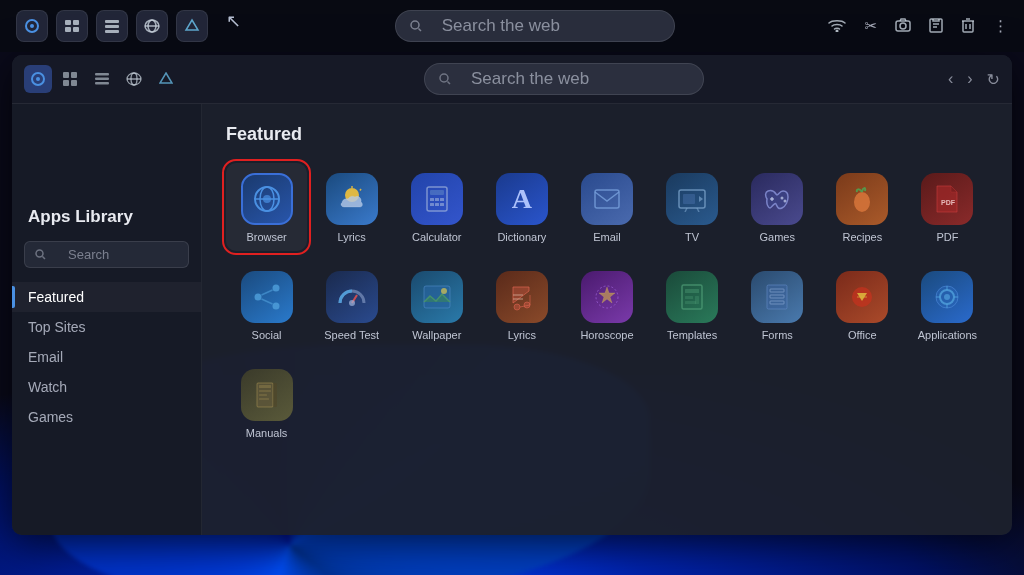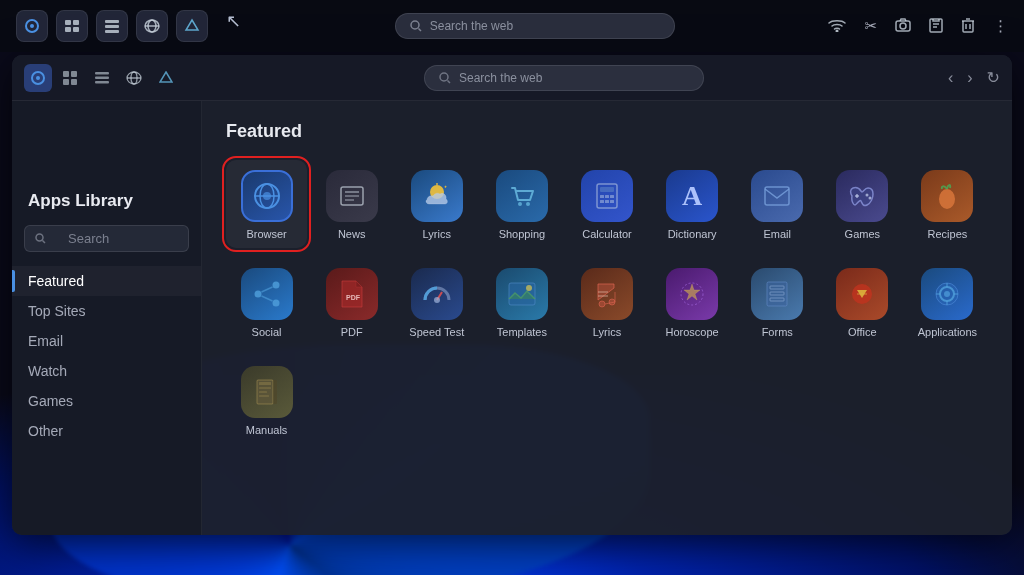--- a/index.html
+++ b/index.html
@@ -100,21 +100,22 @@
       border: 1px solid rgba(255,255,255,0.1);
       border-radius: 20px;
       padding: 5px 14px;
       width: 280px;
       gap: 8px;
       cursor: text;
     }
 
     .search-bar-text {
       color: rgba(180, 185, 200, 0.7);
-      font-size: 12px;
+      font-size: 17px;
+      margin-left: 12px;
     }
 
     .topbar-actions {
       display: flex;
       align-items: center;
       gap: 14px;
     }
 
     .topbar-action-icon {
       color: rgba(200, 205, 220, 0.8);
@@ -514,78 +515,54 @@
         </div>
         <div class="sidebar-item">
           <span>Email</span>
         </div>
         <div class="sidebar-item">
           <span>Watch</span>
         </div>
         <div class="sidebar-item">
           <span>Games</span>
         </div>
-        <div class="sidebar-item">
-          <span>Other</span>
-        </div>
       </nav>
     </div>
 
     <div class="main">
       <div class="section-title">Featured</div>
 
       <div class="apps-grid">
 
         <div class="app-item selected">
           <div class="app-icon icon-browser">
             <svg width="30" height="30" viewBox="0 0 30 30" fill="none">
               <circle cx="15" cy="15" r="12" stroke="#4a90e2" stroke-width="2"></circle>
               <circle cx="15" cy="15" r="4" fill="#4a90e2" opacity="0.7"></circle>
               <path d="M15 3 C11 3 8 8 8 15 S11 27 15 27 22 22 22 15 19 3 15 3" stroke="#4a90e2" stroke-width="1.5" fill="none"></path>
               <line x1="3" y1="15" x2="27" y2="15" stroke="#4a90e2" stroke-width="1.5"></line>
             </svg>
           </div>
           <span class="app-label">Browser</span>
         </div>
 
-        <div class="app-item">
-          <div class="app-icon icon-news">
-            <svg width="28" height="28" viewBox="0 0 28 28" fill="none">
-              <rect x="3" y="5" width="22" height="18" rx="2" stroke="rgba(200,210,220,0.7)" stroke-width="1.5"></rect>
-              <line x1="7" y1="10" x2="21" y2="10" stroke="rgba(200,210,220,0.6)" stroke-width="1.5"></line>
-              <line x1="7" y1="14" x2="21" y2="14" stroke="rgba(200,210,220,0.5)" stroke-width="1.5"></line>
-              <line x1="7" y1="18" x2="16" y2="18" stroke="rgba(200,210,220,0.5)" stroke-width="1.5"></line>
-            </svg>
-          </div>
-          <span class="app-label">News</span>
-        </div>
 
 
         <div class="app-item">
           <div class="app-icon icon-weather">
             <svg width="32" height="28" viewBox="0 0 32 28" fill="none">
               <circle cx="16" cy="10" r="7" fill="rgba(255,200,50,0.85)"></circle>
               <line x1="16" y1="1" x2="16" y2="3" stroke="rgba(255,200,50,0.8)" stroke-width="1.5"></line>
               <line x1="25" y1="4" x2="24" y2="5.5" stroke="rgba(255,200,50,0.8)" stroke-width="1.5"></line>
               <path d="M6 18 C6 15 9 13 12 14 C13 12 16 10 19 12 C22 10 26 13 25 17 C27 18 27 22 24 22 L8 22 C5 22 4 18 6 18Z" fill="rgba(180,200,230,0.8)" stroke="rgba(200,220,240,0.5)" stroke-width="0.5"></path>
             </svg>
           </div>
           <span class="app-label">Lyrics</span>
         </div>
 
-        <div class="app-item">
-          <div class="app-icon icon-shopping">
-            <svg width="28" height="28" viewBox="0 0 28 28" fill="none">
-              <path d="M4 6 L7 6 L10 18 L22 18 L25 9 L8 9" stroke="rgba(100,180,220,0.9)" stroke-width="2" fill="none" stroke-linecap="round" stroke-linejoin="round"></path>
-              <circle cx="12" cy="22" r="2" fill="rgba(100,180,220,0.8)"></circle>
-              <circle cx="20" cy="22" r="2" fill="rgba(100,180,220,0.8)"></circle>
-            </svg>
-          </div>
-          <span class="app-label">Shopping</span>
-        </div>
 
         <div class="app-item">
           <div class="app-icon icon-calculator">
             <svg width="26" height="28" viewBox="0 0 26 28" fill="none">
               <rect x="3" y="2" width="20" height="24" rx="2" stroke="rgba(160,180,220,0.7)" stroke-width="1.5"></rect>
               <rect x="6" y="5" width="14" height="5" rx="1" fill="rgba(100,140,200,0.5)"></rect>
               <rect x="6" y="13" width="4" height="3" rx="0.5" fill="rgba(160,180,220,0.6)"></rect>
               <rect x="11" y="13" width="4" height="3" rx="0.5" fill="rgba(160,180,220,0.6)"></rect>
               <rect x="16" y="13" width="4" height="3" rx="0.5" fill="rgba(160,180,220,0.6)"></rect>
               <rect x="6" y="18" width="4" height="3" rx="0.5" fill="rgba(160,180,220,0.6)"></rect>
@@ -607,20 +584,32 @@
         <div class="app-item">
           <div class="app-icon icon-email">
             <svg width="28" height="24" viewBox="0 0 28 24" fill="none">
               <rect x="2" y="3" width="24" height="18" rx="2" stroke="rgba(120,160,220,0.8)" stroke-width="1.5"></rect>
               <path d="M2 5 L14 14 L26 5" stroke="rgba(120,160,220,0.8)" stroke-width="1.5" fill="none"></path>
             </svg>
           </div>
           <span class="app-label">Email</span>
         </div>
 
+        <div class="app-item">
+          <div class="app-icon icon-tv">
+            <svg width="30" height="26" viewBox="0 0 30 26" fill="none">
+              <rect x="2" y="4" width="26" height="18" rx="2" stroke="rgba(120,160,200,0.8)" stroke-width="1.5"></rect>
+              <line x1="10" y1="22" x2="8" y2="26" stroke="rgba(120,160,200,0.6)" stroke-width="1.5"></line>
+              <line x1="20" y1="22" x2="22" y2="26" stroke="rgba(120,160,200,0.6)" stroke-width="1.5"></line>
+              <rect x="6" y="8" width="12" height="10" rx="1" fill="rgba(80,120,180,0.4)"></rect>
+              <path d="M22 10 L26 13 L22 16Z" fill="rgba(120,160,200,0.7)"></path>
+            </svg>
+          </div>
+          <span class="app-label">TV</span>
+        </div>
 
         <div class="app-item">
           <div class="app-icon icon-games">
             <svg width="30" height="22" viewBox="0 0 30 22" fill="none">
               <path d="M5 11 C3 8 3 4 6 3 S12 3 14 6 S17 3 21 3 S26 5 26 9 S24 18 20 20 S15 18 14 16 S9 20 8 20 S4 17 5 11Z" stroke="rgba(140,150,220,0.8)" stroke-width="1.5" fill="rgba(60,70,140,0.5)"></path>
               <line x1="8" y1="11" x2="12" y2="11" stroke="rgba(200,210,240,0.7)" stroke-width="1.5"></line>
               <line x1="10" y1="9" x2="10" y2="13" stroke="rgba(200,210,240,0.7)" stroke-width="1.5"></line>
               <circle cx="20" cy="10" r="1.5" fill="rgba(200,210,240,0.7)"></circle>
               <circle cx="23" cy="13" r="1.5" fill="rgba(200,210,240,0.7)"></circle>
             </svg>
@@ -633,64 +622,64 @@
             <svg width="22" height="30" viewBox="0 0 22 30" fill="none">
               <ellipse cx="11" cy="18" rx="8" ry="10" fill="rgba(220,120,60,0.8)"></ellipse>
               <path d="M11 8 C8 4 5 5 6 8" stroke="rgba(80,160,80,0.9)" stroke-width="2" fill="none"></path>
               <path d="M11 8 C12 3 15 3 14 7" stroke="rgba(80,160,80,0.9)" stroke-width="2" fill="none"></path>
             </svg>
           </div>
           <span class="app-label">Recipes</span>
         </div>
 
         <div class="app-item">
+          <div class="app-icon icon-pdf">
+            <svg width="26" height="30" viewBox="0 0 26 30" fill="none">
+              <path d="M3 2 L17 2 L23 8 L23 28 L3 28 Z" fill="rgba(160,40,40,0.7)" stroke="rgba(200,60,60,0.6)" stroke-width="1"></path>
+              <path d="M17 2 L17 8 L23 8" fill="rgba(120,30,30,0.8)" stroke="rgba(200,60,60,0.5)" stroke-width="0.5"></path>
+              <text x="7" y="21" fill="rgba(240,200,200,0.9)" font-size="7" font-weight="bold" font-family="sans-serif">PDF</text>
+            </svg>
+          </div>
+          <span class="app-label">PDF</span>
+        </div>
+
+        <div class="app-item">
           <div class="app-icon icon-social">
             <svg width="30" height="28" viewBox="0 0 30 28" fill="none">
               <circle cx="24" cy="5" r="3.5" fill="rgba(80,160,220,0.8)"></circle>
               <circle cx="24" cy="23" r="3.5" fill="rgba(80,160,220,0.8)"></circle>
               <circle cx="6" cy="14" r="3.5" fill="rgba(80,160,220,0.8)"></circle>
               <line x1="9.5" y1="12" x2="20.5" y2="7" stroke="rgba(80,160,220,0.6)" stroke-width="1.5"></line>
               <line x1="9.5" y1="16" x2="20.5" y2="21" stroke="rgba(80,160,220,0.6)" stroke-width="1.5"></line>
             </svg>
           </div>
           <span class="app-label">Social</span>
         </div>
 
         <div class="app-item">
-          <div class="app-icon icon-pdf">
-            <svg width="26" height="30" viewBox="0 0 26 30" fill="none">
-              <path d="M3 2 L17 2 L23 8 L23 28 L3 28 Z" fill="rgba(160,40,40,0.7)" stroke="rgba(200,60,60,0.6)" stroke-width="1"></path>
-              <path d="M17 2 L17 8 L23 8" fill="rgba(120,30,30,0.8)" stroke="rgba(200,60,60,0.5)" stroke-width="0.5"></path>
-              <text x="7" y="21" fill="rgba(240,200,200,0.9)" font-size="7" font-weight="bold" font-family="sans-serif">PDF</text>
-            </svg>
-          </div>
-          <span class="app-label">PDF</span>
-        </div>
-
-        <div class="app-item">
           <div class="app-icon icon-speedtest">
             <svg width="30" height="28" viewBox="0 0 30 28" fill="none">
               <path d="M3 20 A12 12 0 0 1 27 20" stroke="rgba(160,180,220,0.5)" stroke-width="3" fill="none"></path>
               <path d="M3 20 A12 12 0 0 1 15 8" stroke="rgba(80,160,220,0.9)" stroke-width="3" fill="none"></path>
               <line x1="15" y1="20" x2="20" y2="12" stroke="rgba(220,80,80,0.9)" stroke-width="2"></line>
               <circle cx="15" cy="20" r="3" fill="rgba(160,180,220,0.7)"></circle>
             </svg>
           </div>
           <span class="app-label">Speed Test</span>
         </div>
 
         <div class="app-item">
           <div class="app-icon icon-wallpaper">
             <svg width="30" height="26" viewBox="0 0 30 26" fill="none">
               <rect x="2" y="2" width="26" height="22" rx="2" fill="rgba(40,100,160,0.6)" stroke="rgba(80,140,200,0.6)" stroke-width="1"></rect>
               <path d="M2 18 L8 12 L14 17 L20 10 L28 18" fill="rgba(60,140,80,0.5)" stroke="rgba(80,160,100,0.7)" stroke-width="1.5"></path>
               <circle cx="22" cy="7" r="3" fill="rgba(220,200,80,0.7)"></circle>
             </svg>
           </div>
-          <span class="app-label">Templates</span>
+          <span class="app-label">Wallpaper</span>
         </div>
 
         <div class="app-item">
           <div class="app-icon icon-lyrics">
             <svg width="26" height="28" viewBox="0 0 26 28" fill="none">
               <path d="M4 4 L20 4 L20 8 L4 20 L4 4" fill="rgba(180,80,60,0.5)" stroke="rgba(220,100,80,0.7)" stroke-width="1"></path>
               <line x1="4" y1="12" x2="14" y2="12" stroke="rgba(220,180,160,0.5)" stroke-width="1.5"></line>
               <line x1="4" y1="16" x2="14" y2="16" stroke="rgba(220,180,160,0.5)" stroke-width="1.5"></line>
               <circle cx="8" cy="24" r="3" fill="rgba(180,80,60,0.6)" stroke="rgba(220,100,80,0.6)" stroke-width="1"></circle>
               <circle cx="18" cy="22" r="3" fill="rgba(180,80,60,0.6)" stroke="rgba(220,100,80,0.6)" stroke-width="1"></circle>
@@ -704,20 +693,32 @@
         <div class="app-item">
           <div class="app-icon icon-horoscope">
             <svg width="28" height="28" viewBox="0 0 28 28" fill="none">
               <circle cx="14" cy="14" r="11" stroke="rgba(160,100,220,0.7)" stroke-width="1" stroke-dasharray="2,2"></circle>
               <polygon points="14,4 16,10 22,10 17,14 19,20 14,16 9,20 11,14 6,10 12,10" fill="rgba(200,160,80,0.7)" stroke="rgba(220,190,100,0.5)" stroke-width="0.5"></polygon>
             </svg>
           </div>
           <span class="app-label">Horoscope</span>
         </div>
 
+        <div class="app-item">
+          <div class="app-icon icon-templates">
+            <svg width="26" height="28" viewBox="0 0 26 28" fill="none">
+              <rect x="3" y="2" width="20" height="24" rx="1.5" stroke="rgba(80,160,120,0.7)" stroke-width="1.5"></rect>
+              <rect x="6" y="6" width="14" height="4" rx="0.5" fill="rgba(80,160,120,0.4)"></rect>
+              <rect x="6" y="13" width="8" height="3" rx="0.5" fill="rgba(80,160,120,0.3)"></rect>
+              <rect x="6" y="18" width="11" height="3" rx="0.5" fill="rgba(80,160,120,0.3)"></rect>
+              <rect x="16" y="13" width="4" height="8" rx="0.5" fill="rgba(80,160,120,0.3)"></rect>
+            </svg>
+          </div>
+          <span class="app-label">Templates</span>
+        </div>
 
         <div class="app-item">
           <div class="app-icon icon-forms">
             <svg width="26" height="28" viewBox="0 0 26 28" fill="none">
               <rect x="3" y="2" width="20" height="24" rx="1.5" fill="rgba(60,100,160,0.5)" stroke="rgba(100,140,200,0.6)" stroke-width="1"></rect>
               <rect x="6" y="6" width="14" height="3" rx="0.5" stroke="rgba(160,190,230,0.5)" stroke-width="1" fill="none"></rect>
               <rect x="6" y="12" width="14" height="3" rx="0.5" stroke="rgba(160,190,230,0.5)" stroke-width="1" fill="none"></rect>
               <rect x="6" y="18" width="14" height="3" rx="0.5" stroke="rgba(160,190,230,0.5)" stroke-width="1" fill="none"></rect>
             </svg>
           </div>

